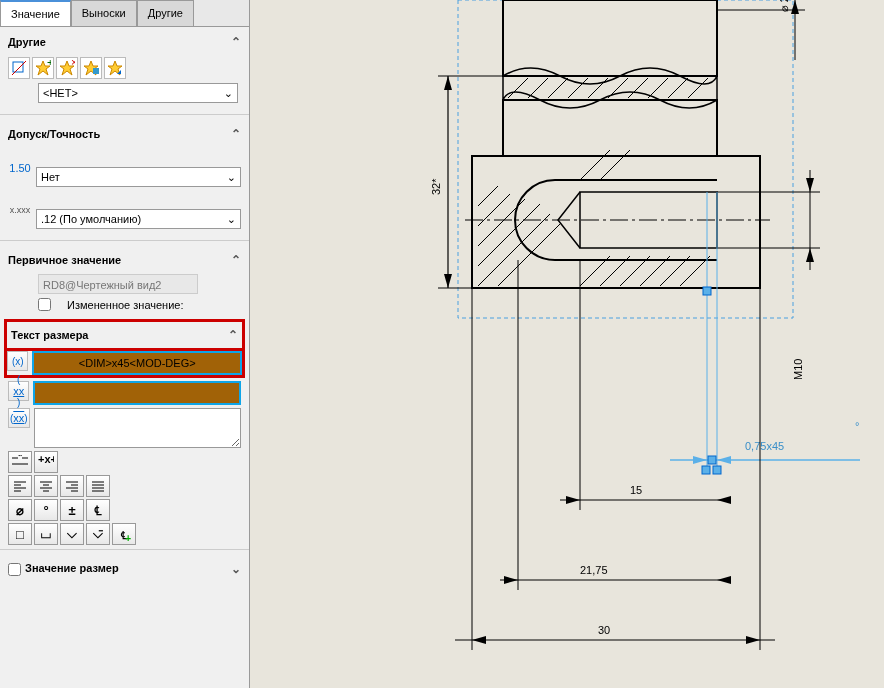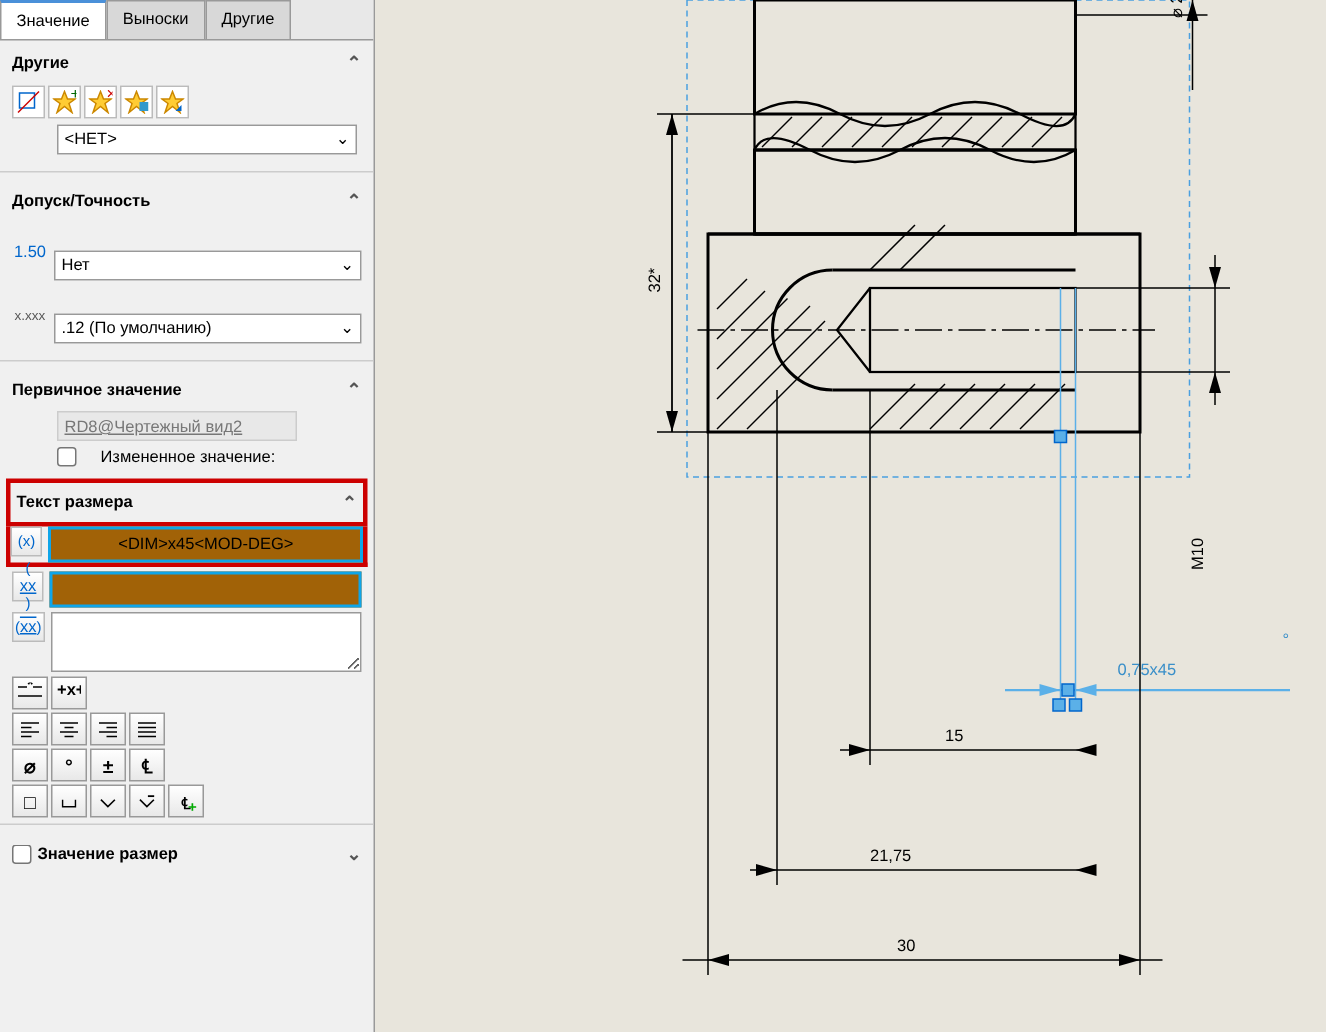--- a/index.html
+++ b/index.html
@@ -13,21 +13,21 @@
 .chev { font-size: 12px; color: #555; }
 .toolbar { display: flex; gap: 2px; margin: 4px 0; }
 .tb-btn { width: 22px; height: 22px; border: 1px solid #bbb; background: #fff; display: flex; align-items: center; justify-content: center; cursor: pointer; }
 .tb-btn svg { width: 16px; height: 16px; }
 .dropdown { display: flex; margin: 3px 0; margin-left: 30px; width: 200px; }
 .dropdown select, .dropdown-val { flex: 1; height: 20px; border: 1px solid #999; background: #fff; padding: 0 4px; font-size: 11px; }
 .dropdown-val { line-height: 20px; display: flex; justify-content: space-between; align-items: center; cursor: pointer; }
 .row { display: flex; align-items: center; margin: 3px 0; gap: 4px; }
 .row-icon { width: 24px; height: 20px; display: flex; align-items: center; justify-content: center; font-size: 9px; color: #555; }
 .row .dropdown-val { flex: 1; margin-top: 19px; }
-.input-ro { height: 20px; border: 1px solid #ccc; background: #e8e8e8; padding: 0 4px; line-height: 20px; color: #777; margin: 3px 0 3px 30px; width: 160px; text-decoration: underline; }
+.input-ro { height: 20px; border: 1px solid #ccc; background: #e8e8e8; padding: 0 4px; line-height: 20px; color: #777; margin: 3px 0 3px 30px; width: 160px; }
 .checkbox-row { display: flex; align-items: center; gap: 16px; margin: 4px 0 4px 30px; }
 .hr { border-top: 1px solid #ccc; margin: 4px 0; }
 .red-box { border: 3px solid #c00; }
 .text-input { width: 100%; height: 24px; border: 2px solid #0ea5e9; padding: 0 4px; background: #a16207; text-align: center; }
 .multi-input { width: 100%; height: 40px; border: 1px solid #999; background: #fff; }
 .row-tight { display: flex; align-items: flex-start; gap: 4px; margin: 3px 8px; }
 .ico-btn { width: 24px; height: 20px; border: 1px solid #bbb; background: linear-gradient(#fff,#e8e8e8); display: flex; align-items: center; justify-content: center; cursor: pointer; font-size: 10px; }
 .sym-row { display: flex; gap: 2px; margin: 2px 8px; }
 .sym-btn { width: 24px; height: 22px; border: 1px solid #999; background: linear-gradient(#fff,#e8e8e8); display: flex; align-items: center; justify-content: center; cursor: pointer; font-size: 13px; font-weight: bold; }
 .canvas { flex: 1; background: #e8e5dc; position: relative; overflow: hidden; }

